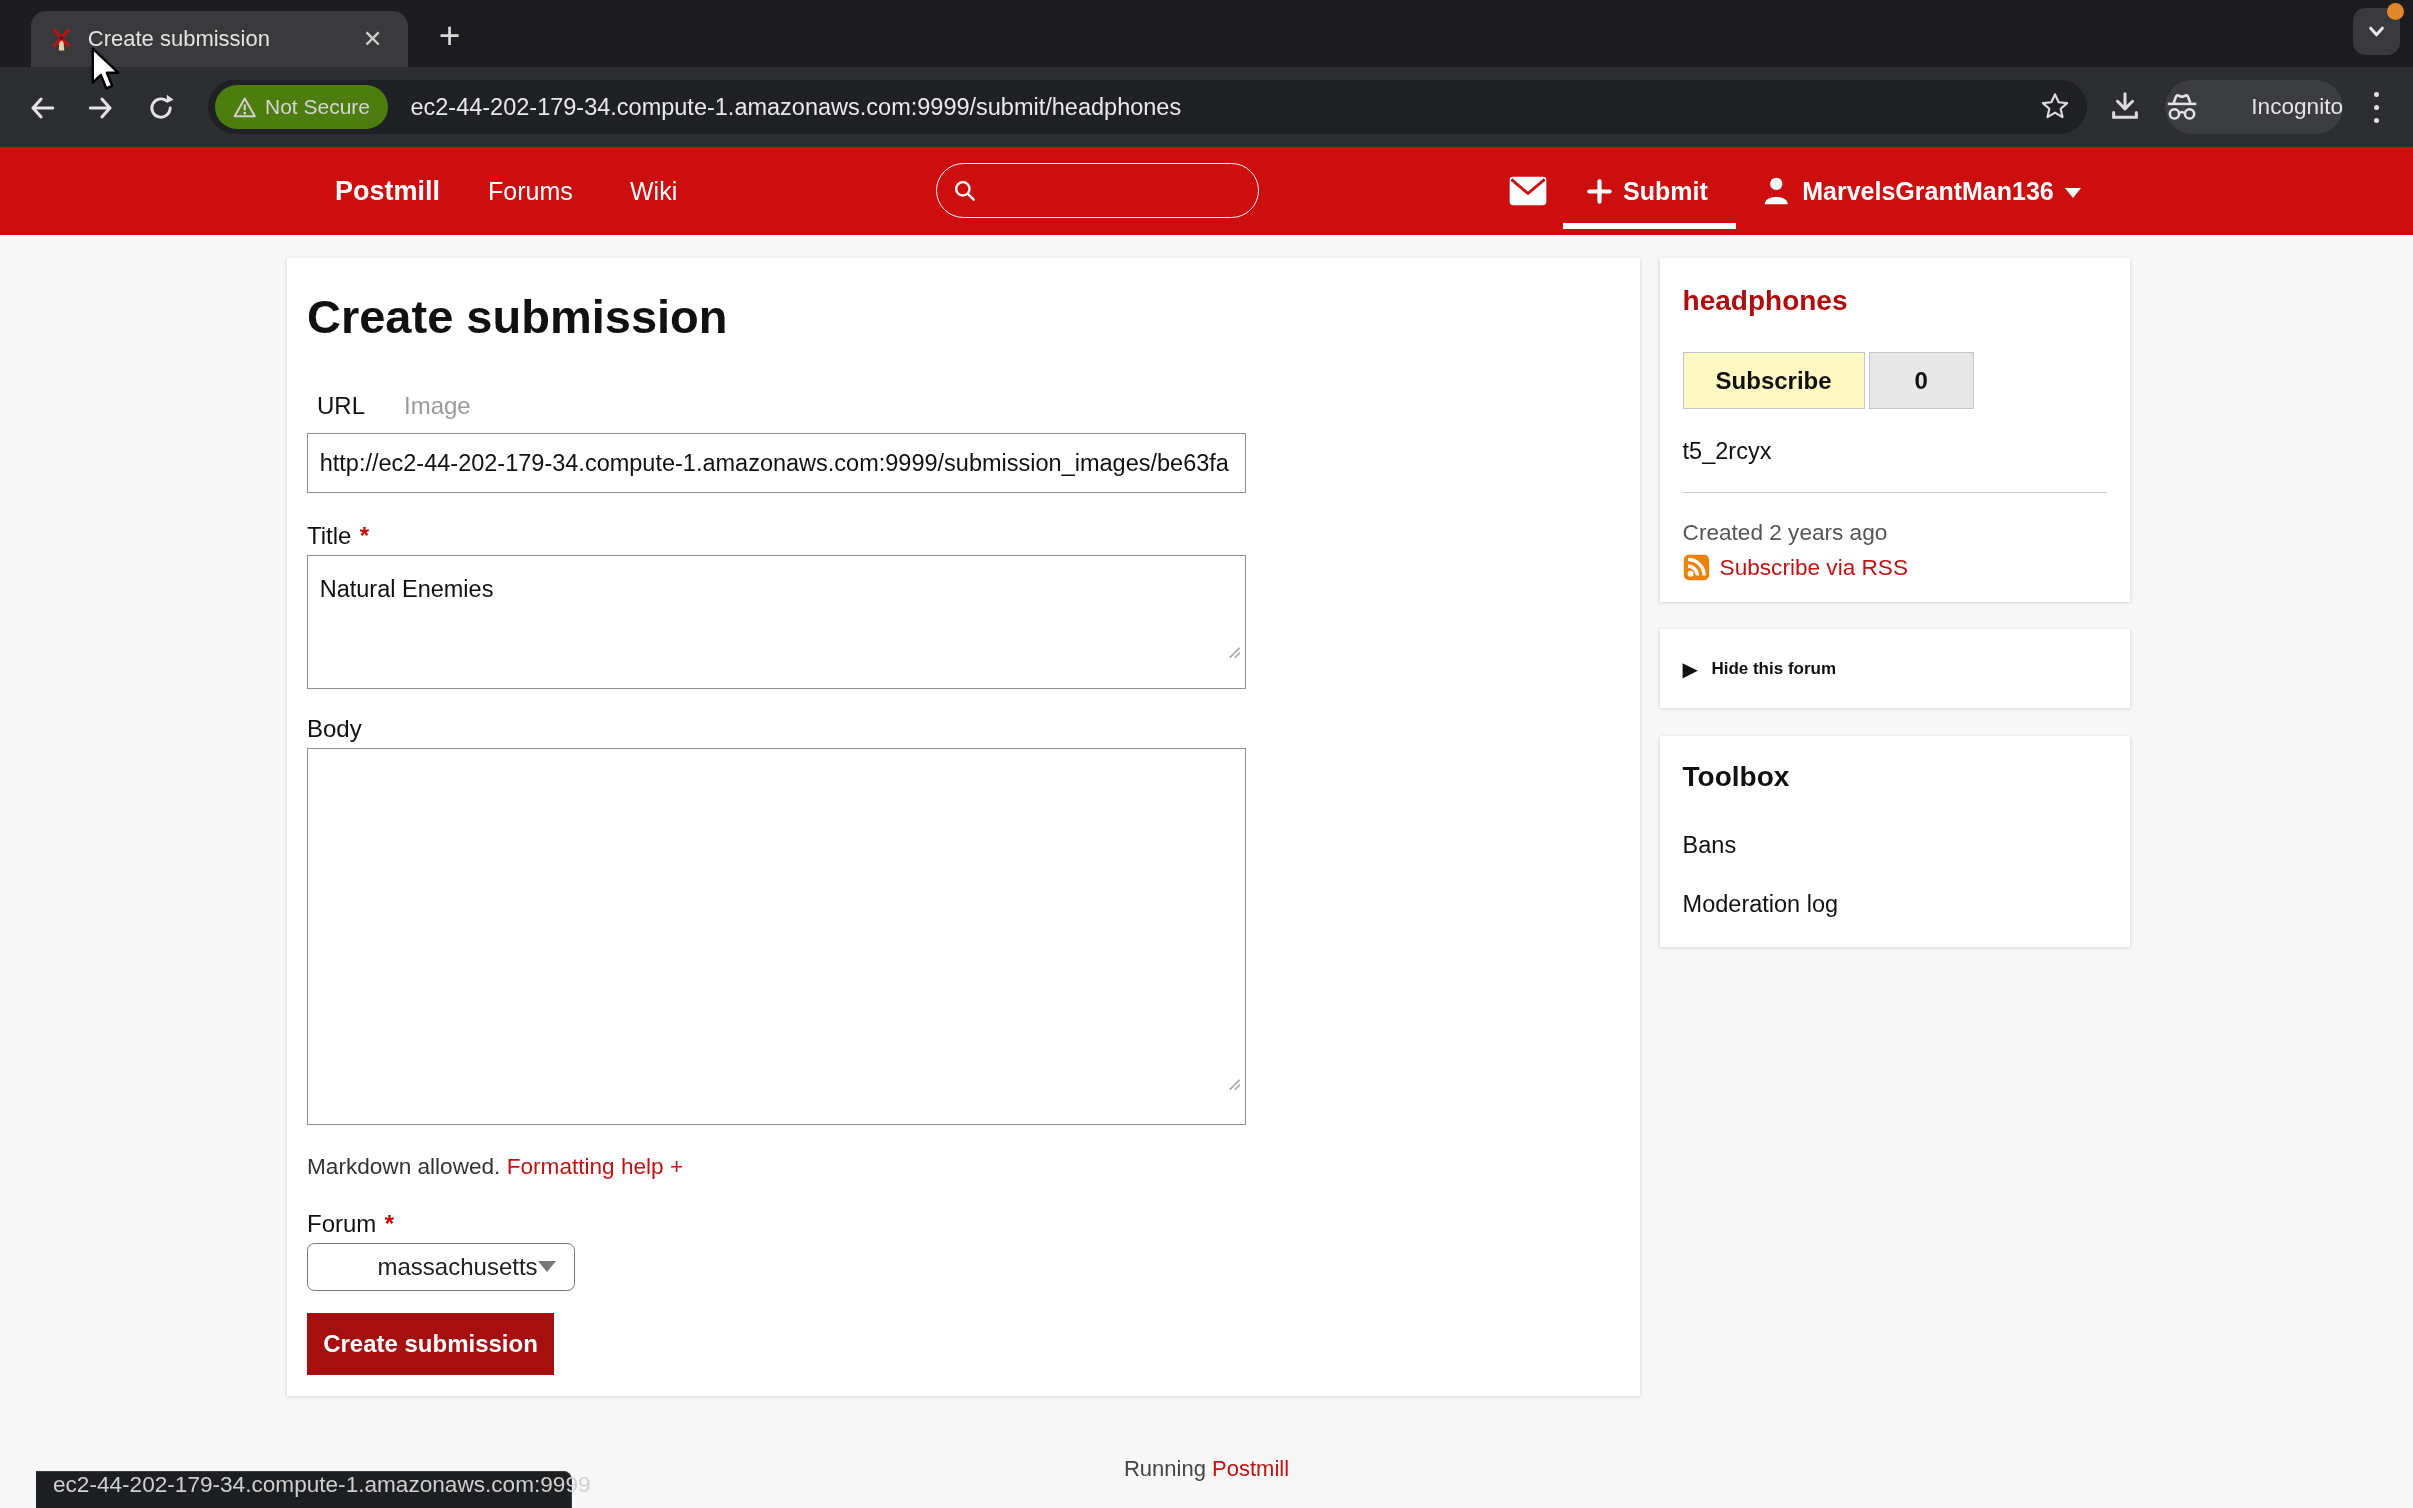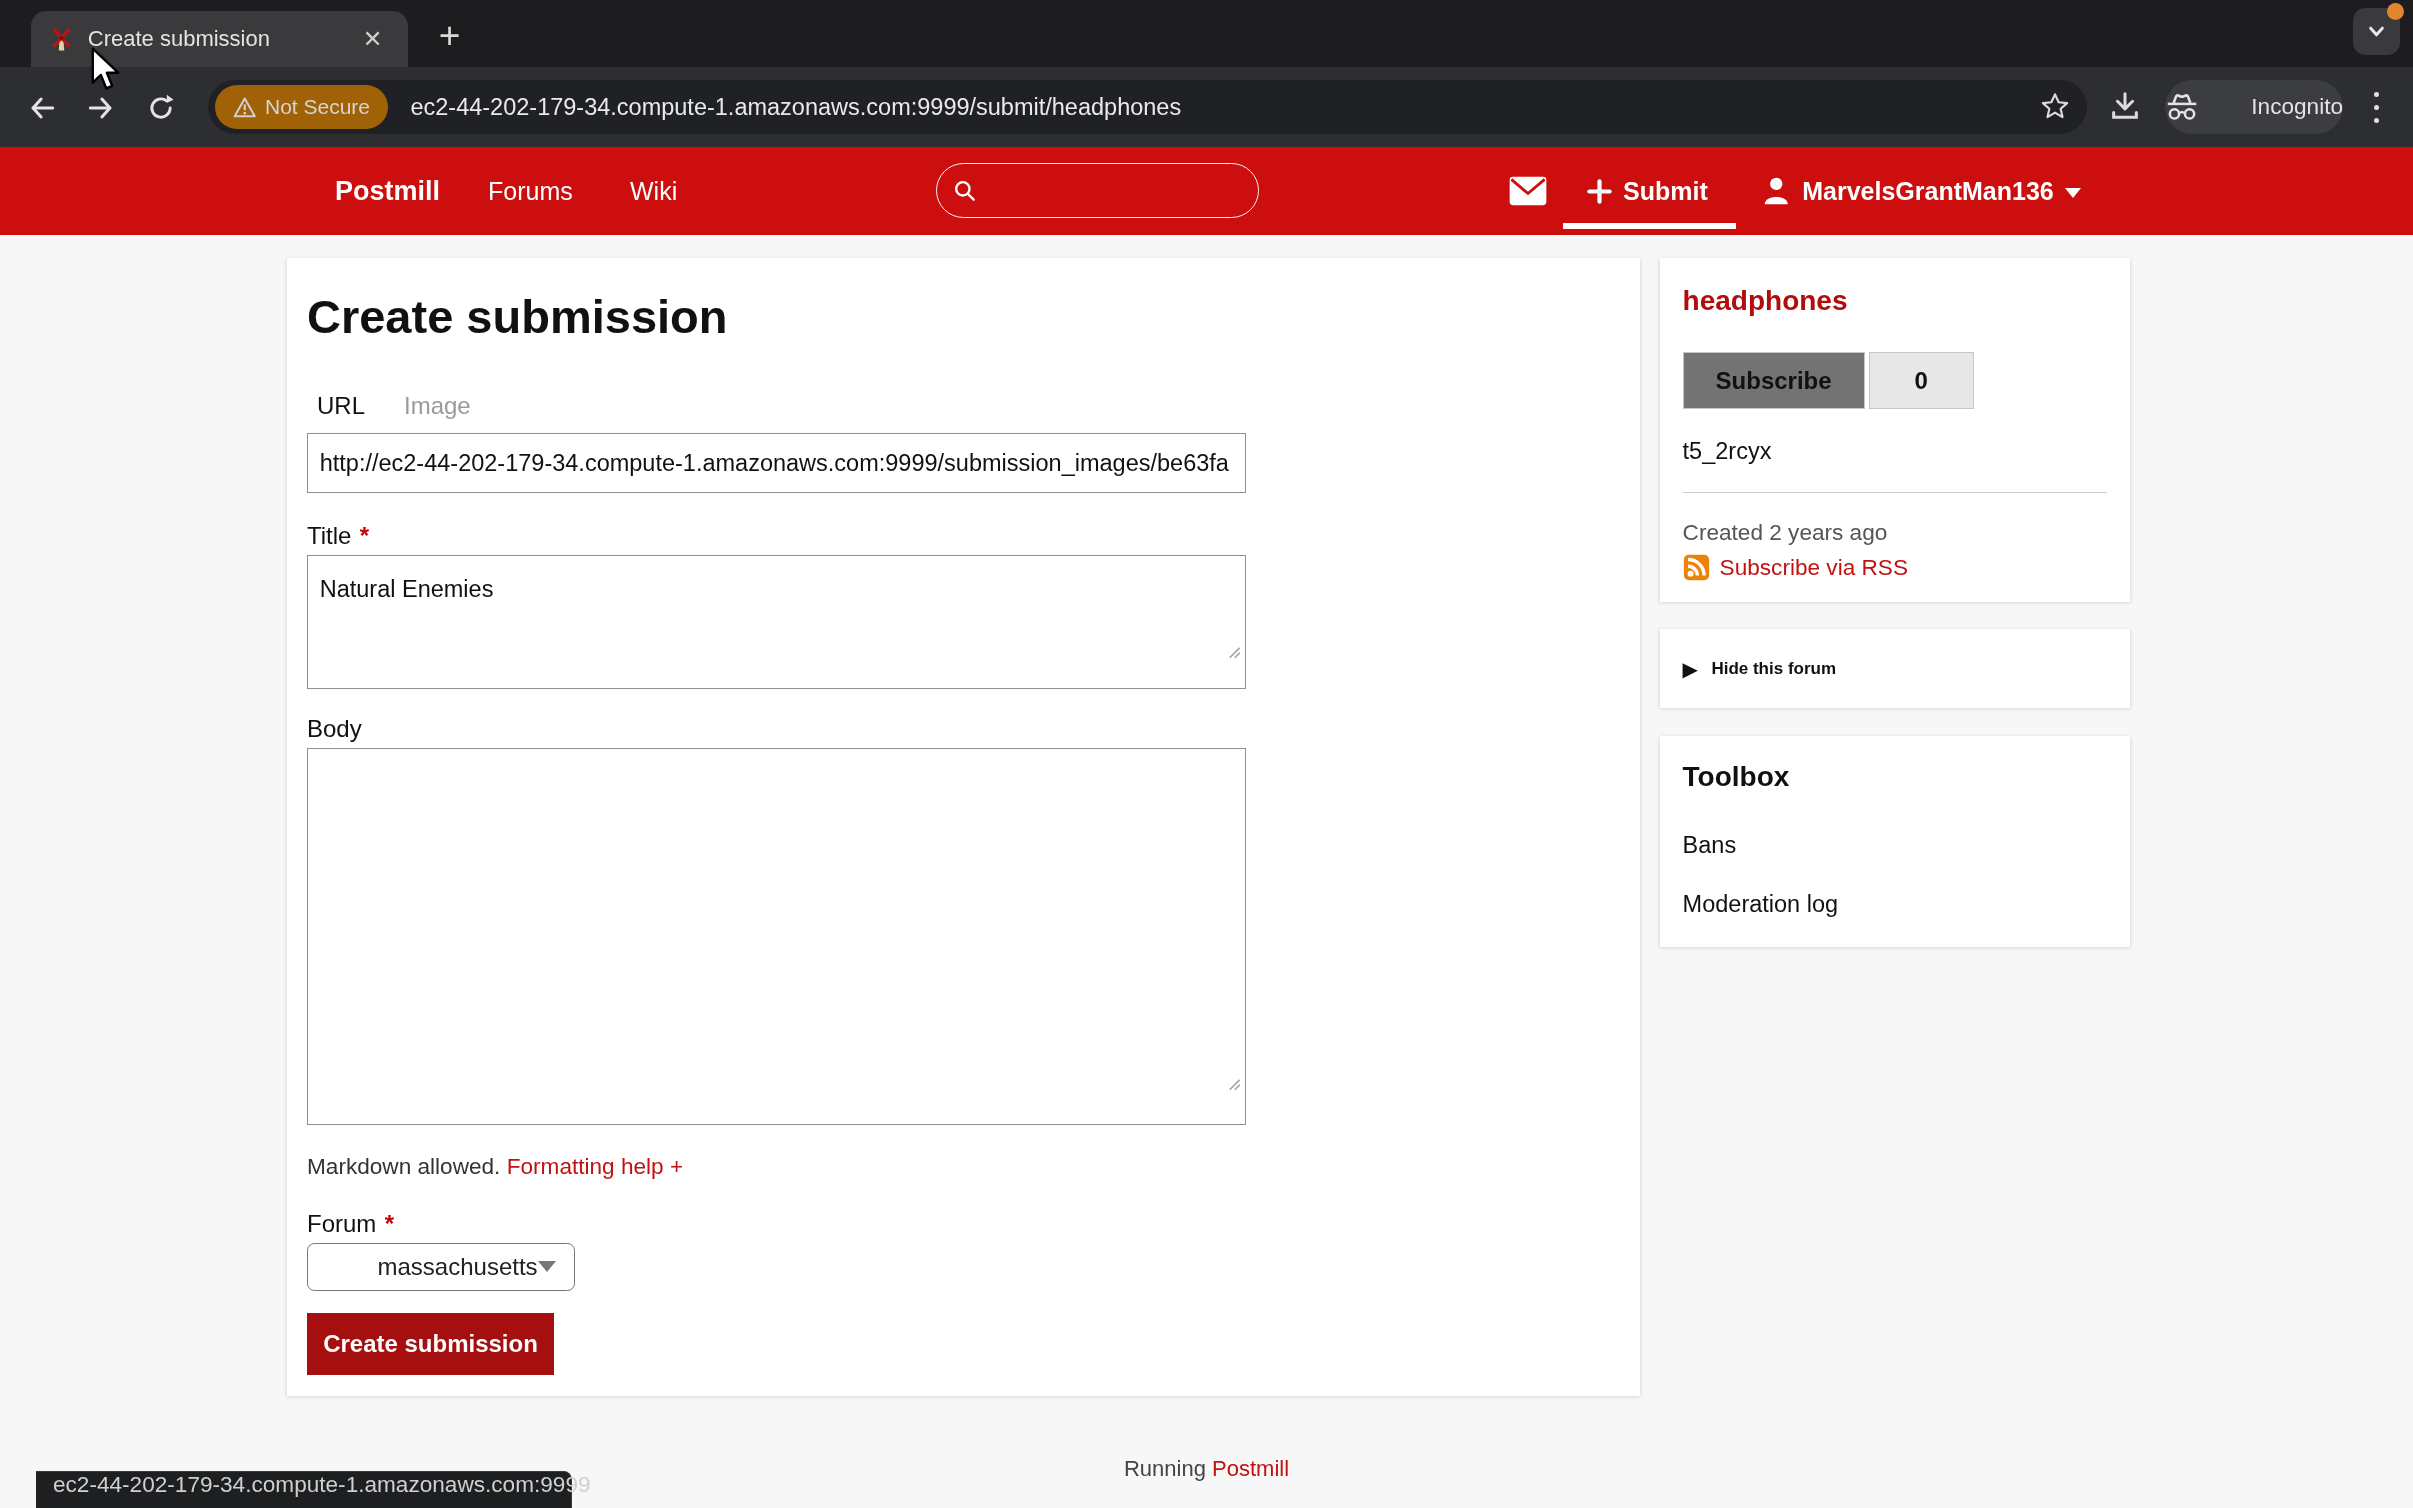--- a/index.html
+++ b/index.html
@@ -15,21 +15,21 @@
   .newtab-btn { position:absolute; left:427px; top:13.4px; color:#d8d8d8; font-size:37px; width:45px; height:45px;
                 display:flex; align-items:center; justify-content:center; }
   .tabsearch-btn { position:absolute; left:2353px; top:7.5px; width:47px; height:47px; background:#3a3a3e;
                    border-radius:12.6px; display:flex; align-items:center; justify-content:center; }
   .tabsearch-dot { position:absolute; right:-4.2px; top:-4.2px; width:17px; height:17px; border-radius:50%; background:#e0862c; }
 
   .toolbar { position:absolute; top:67px; left:0; width:2413px; height:80px; background:#2d2e31; }
   .nav-ico { position:absolute; top:23.5px; width:34px; height:34px; display:flex; align-items:center; justify-content:center; }
   .omnibox { position:absolute; left:208px; top:13.4px; width:1879px; height:54px; background:#202124; border-radius:27px;
              display:flex; align-items:center; }
-  .sec-chip { display:flex; align-items:center; gap:8.4px; background:#a16207; border-radius:22px; height:44px;
+  .sec-chip { display:flex; align-items:center; gap:8.4px; background:#4d7c0f; border-radius:22px; height:44px;
               margin-left:6.7px; padding:0 18.4px; }
   .sec-chip span { color:#d5d5d5; font-size:21px; }
   .omni-url { color:#e9eaed; font-size:23.5px; margin-left:22px; white-space:nowrap; overflow:hidden; flex:1; }
   .star-btn { margin-right:17px; }
   .dl-btn { position:absolute; left:2108px; top:22px; }
   .incog-badge { position:absolute; left:2165px; top:13.4px; width:178px; height:54px; background:#3c3d41; border-radius:27px;
                  display:flex; align-items:center; justify-content:space-between; gap:11.7px; }
   .incog-badge span { color:#e4e4e6; font-size:22.6px; }
   .menu-dots { position:absolute; left:2368px; top:22px; width:17px; height:37px; display:flex; flex-direction:column;
                align-items:center; justify-content:space-between; padding:3.4px 0; }
@@ -78,21 +78,21 @@
   .select-caret { width:0; height:0; border-left:9.2px solid transparent; border-right:9.2px solid transparent;
                   border-top:11px solid #777; }
   .primary-btn { width:247px; height:62px; background:#a50f0f; color:#fff; font-size:24px; font-weight:bold;
                  border:none; font-family:"Liberation Sans", sans-serif; }
 
   
   .side-card { position:absolute; left:1660px; width:470px; background:#fff; box-shadow:0 0.8px 4.2px rgba(0,0,0,.18); }
   .side-card.forum { top:258px; height:344px; padding:27px 22.6px; }
   .forum-name { color:#b00d0d; font-size:28px; font-weight:bold; margin-bottom:35px; }
   .sub-row { display:flex; gap:4.2px; margin-bottom:29px; }
-  .sub-btn { width:182px; height:57px; background:#737373; border:0.8px solid #c6c6c6; font-size:24px; font-weight:bold;
+  .sub-btn { width:182px; height:57px; background:#fef9c3; border:0.8px solid #c6c6c6; font-size:24px; font-weight:bold;
              color:#111; font-family:"Liberation Sans", sans-serif; }
   .sub-count { width:105px; height:57px; background:#e7e7e7; border:0.8px solid #c6c6c6; font-size:24px; font-weight:bold;
                color:#111; display:flex; align-items:center; justify-content:center; }
   .forum-id { font-size:23.5px; color:#111; margin-bottom:27px; }
   .side-div { border:none; border-top:0.8px solid #ccc; margin-bottom:27px; }
   .created { font-size:22.6px; color:#555; margin-bottom:8.4px; }
   .rss-row { display:flex; align-items:center; gap:10px; }
   .rss-link { font-size:22.6px; color:#c11212; }
   .side-card.hide { top:629px; height:79px; display:flex; align-items:center; padding:0 22.6px; }
   .hide-label { font-size:17px; font-weight:bold; color:#111; margin-left:13.4px; }

